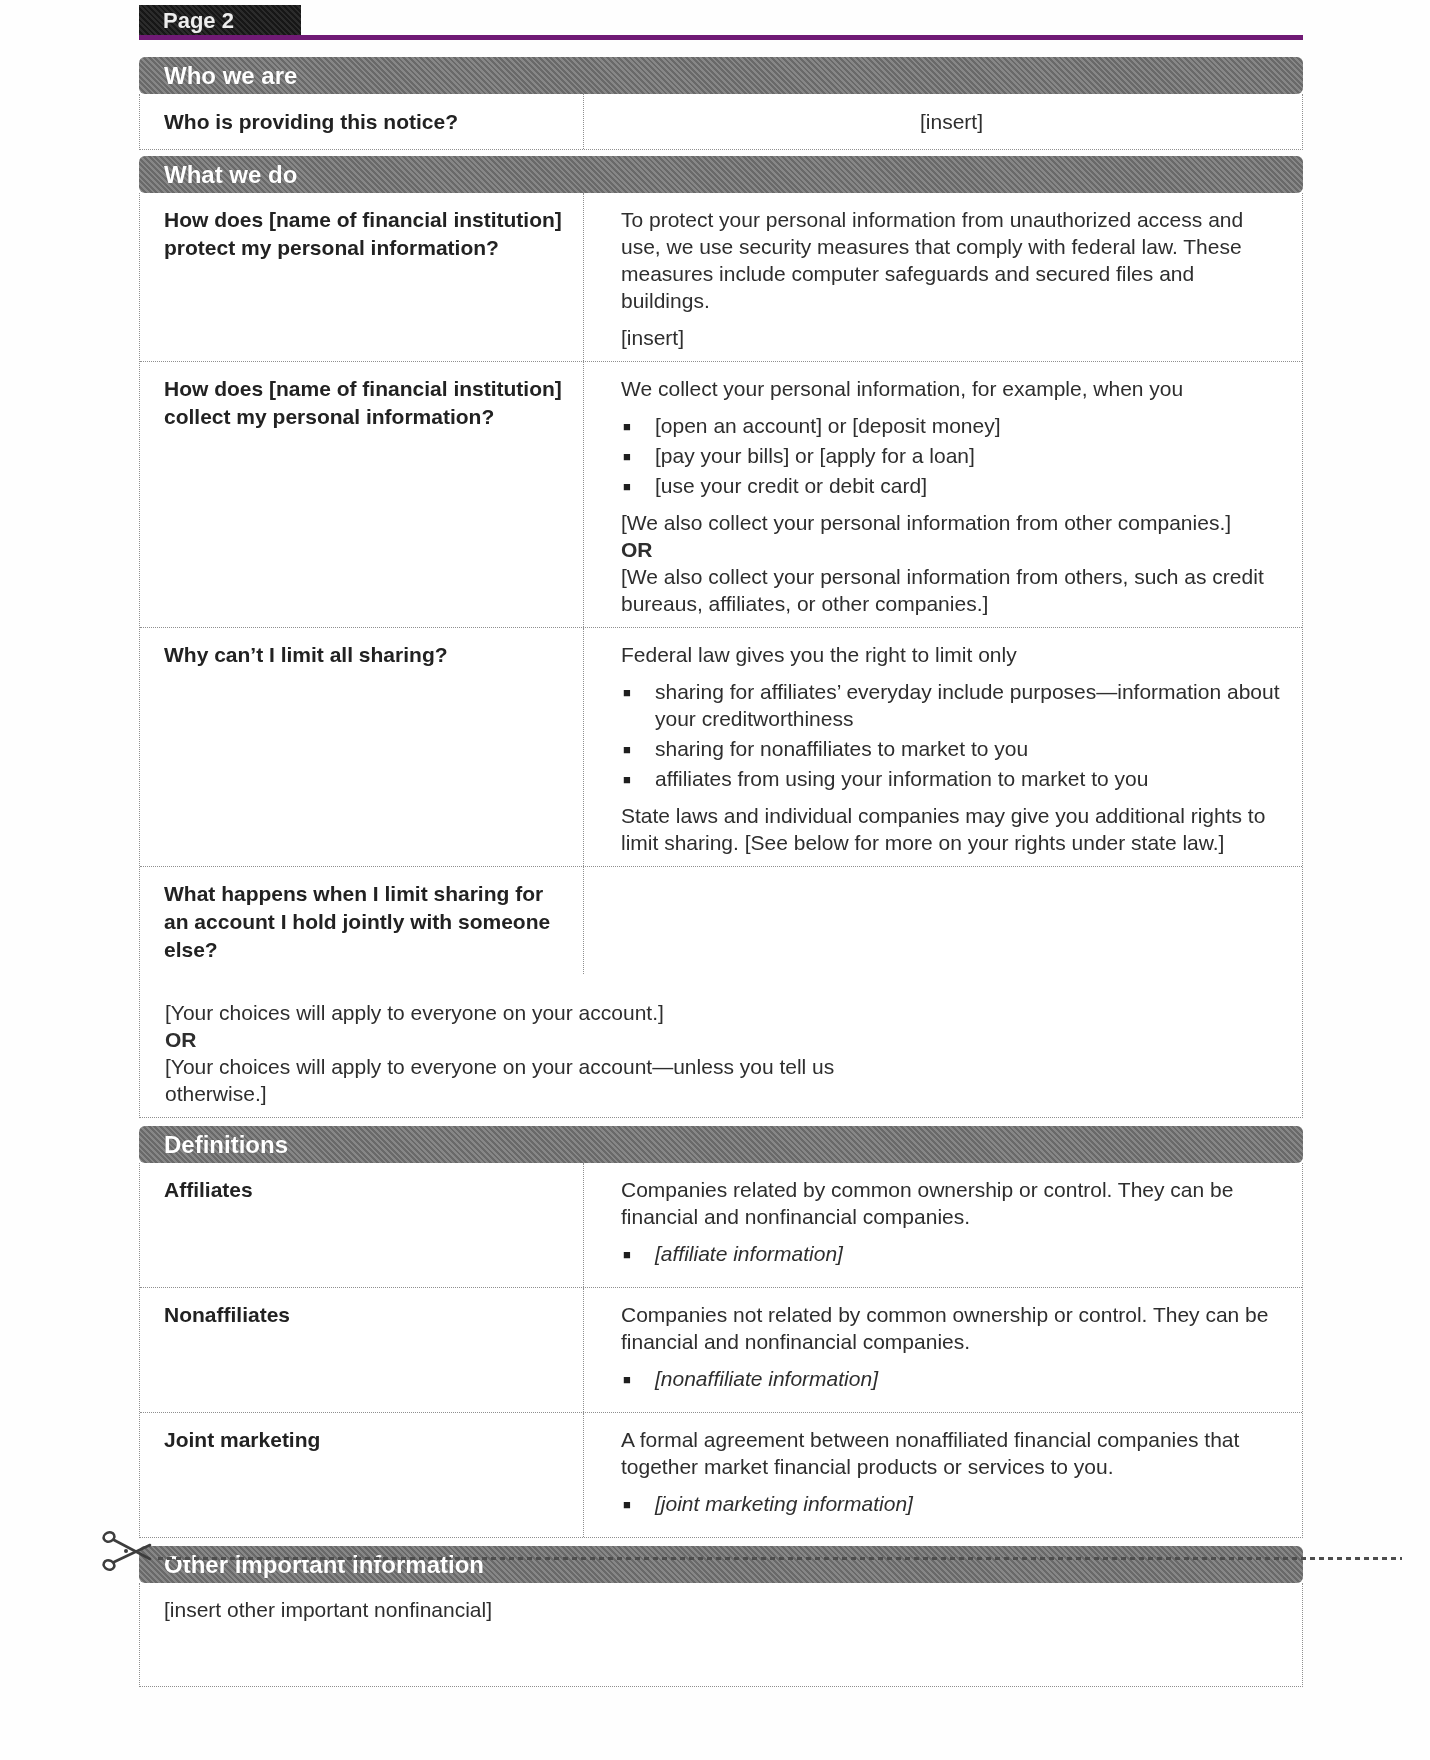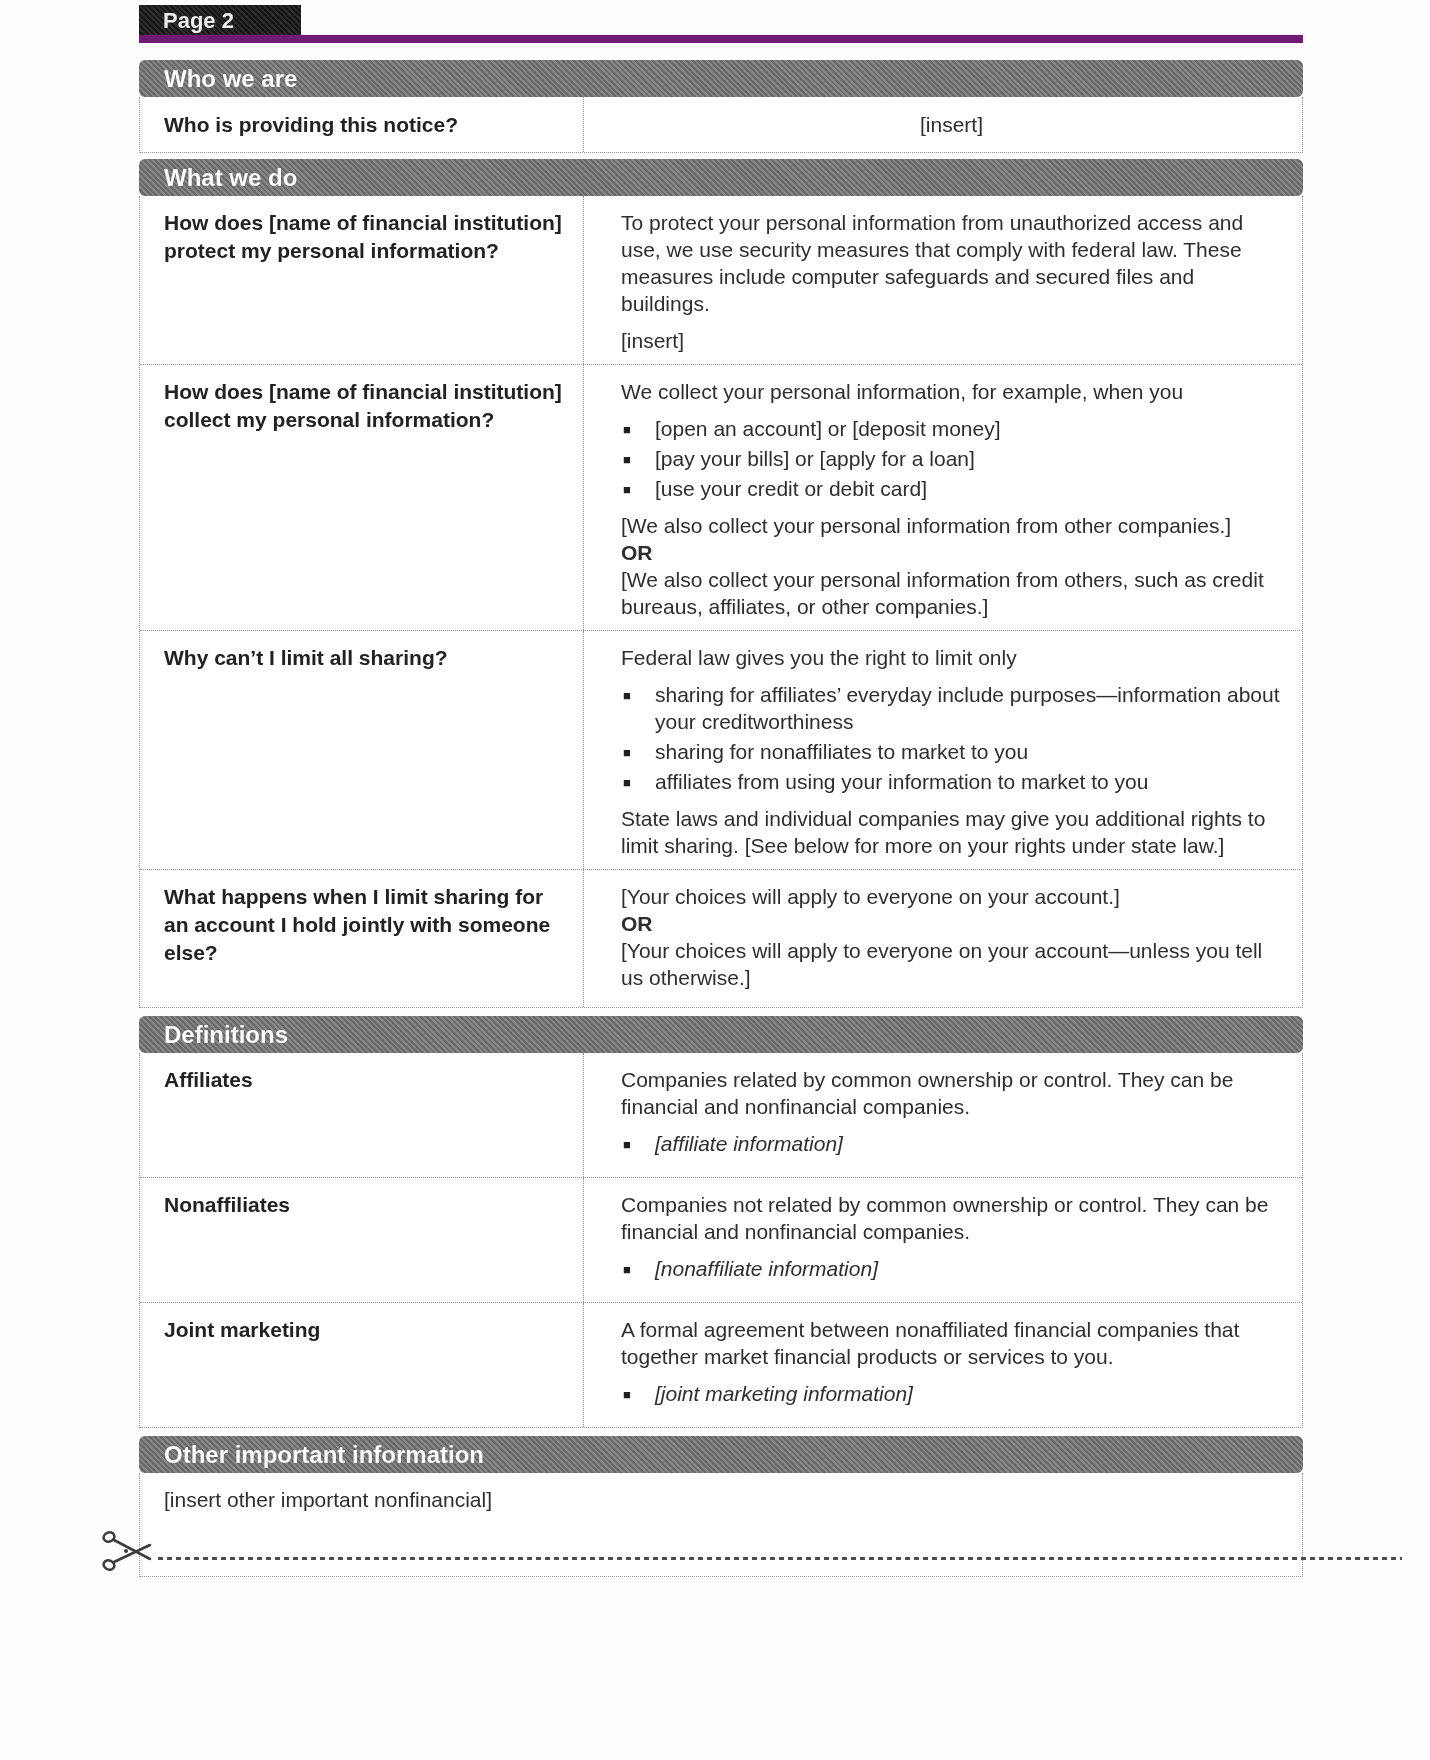--- a/index.html
+++ b/index.html
@@ -3,21 +3,21 @@
 <meta charset="utf-8">
 <style>
   html,body{margin:0;padding:0;background:#ffffff;}
   .page{
     position:relative; width:1430px; height:1760px; background:#fefefe;
     font-family:"Liberation Sans", sans-serif; color:#2e2e2e; overflow:hidden;
   }
   .doc{position:absolute; left:139px; top:5px; width:1164px;}
 
   
-  .tab-row{height:30px; border-bottom:8px solid #701a75;}
+  .tab-row{height:30px; border-bottom:5px solid #701a75;}
   .tab{
     width:162px; height:30px; background:#1e1e1e; color:#ededed;
     font-weight:bold; font-size:22px; line-height:31px; padding-left:24px; box-sizing:border-box;
     background-image:repeating-linear-gradient(45deg, rgba(255,255,255,0.06) 0 2px, rgba(0,0,0,0.25) 2px 4px);
   }
 
   
   .bar{
     height:37px; background-color:#7d7d7d; color:#ffffff; font-weight:bold; font-size:24px;
     line-height:37px; padding-left:25px; box-sizing:border-box;
@@ -52,21 +52,21 @@
   ul.sq li::before{
     content:"■"; position:absolute; left:2px; top:1px; font-size:13px; color:#1f1f1f;
   }
   .it{font-style:italic;}
 
   
   .h-who{min-height:55px;}
   .h-protect{min-height:160px;}
   .h-collect{min-height:236px;}
   .h-limit{min-height:226px;}
-  .h-joint{min-height:137px;}
+  .h-joint{min-height:137px;flex-direction:column;}
   .h-def{min-height:108px;}
   .h-other{min-height:103px;}
 
   
   .cutline{position:absolute; left:100px; right:28px; top:1528px; display:flex; align-items:flex-end;}
   .scissors{flex-shrink:0; margin-bottom:-12px;}
   .dashes{
     flex:1; height:3px; margin-bottom:2px;
     background-image:repeating-linear-gradient(90deg,#4d4d4d 0 5px, transparent 5px 9px);
   }

